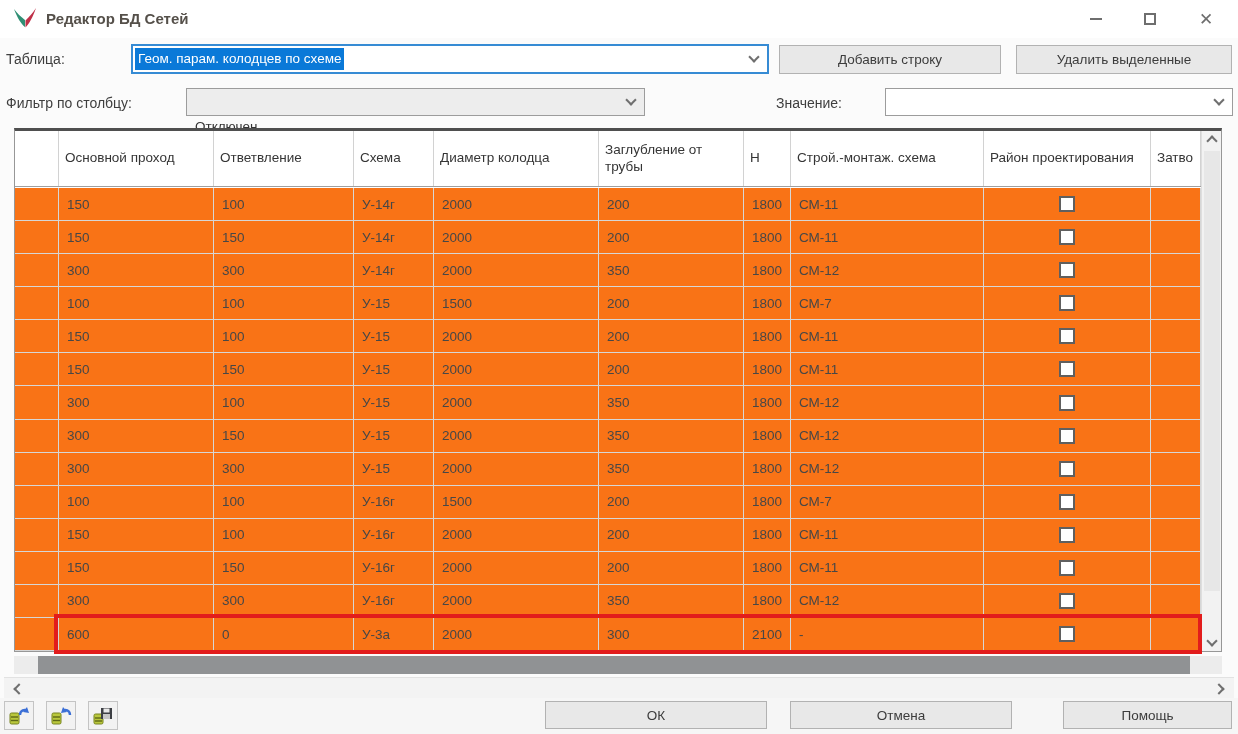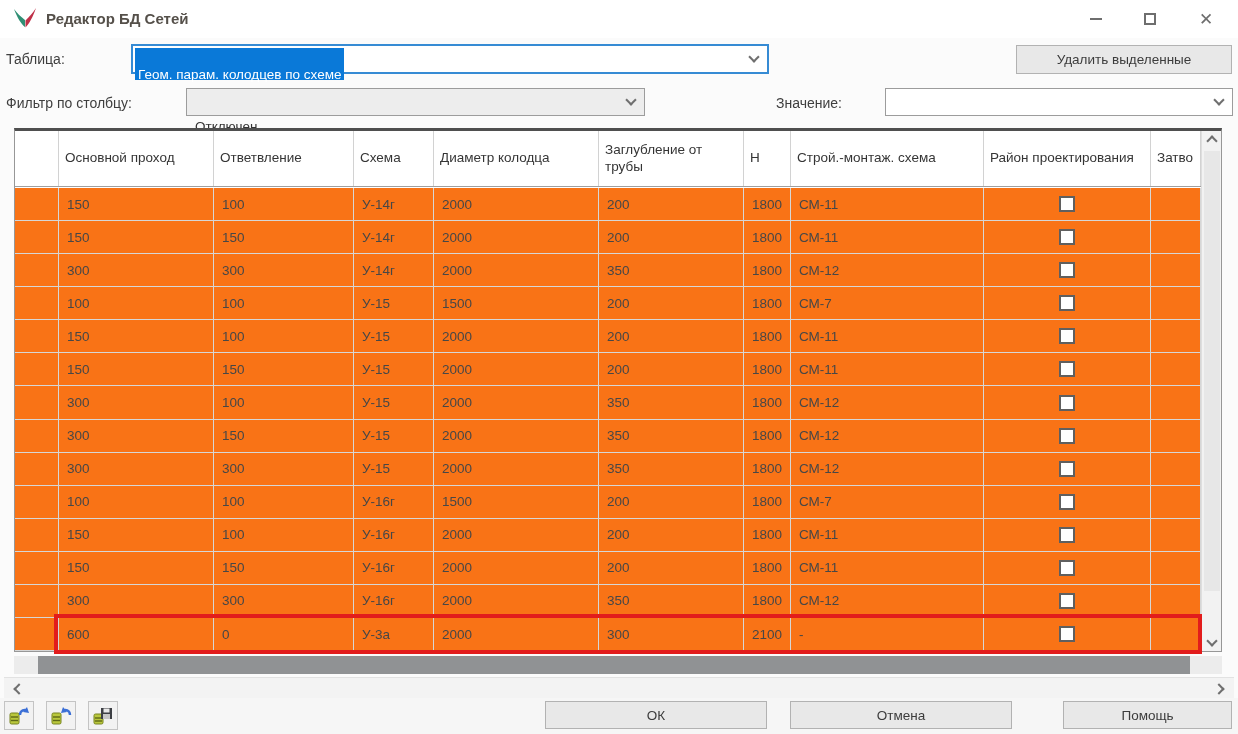--- a/index.html
+++ b/index.html
@@ -19,21 +19,21 @@
 
   
   .lbl{position:absolute;font-size:14px;color:#3e3e3e;}
   .combo{position:absolute;background:#ffffff;border:1px solid #9c9c9c;font-size:13.5px;color:#333;}
   .combo .chev{position:absolute;right:9px;top:50%;margin-top:-6px;}
   .chev{display:inline-block;width:8px;height:8px;border-right:2px solid #6f6f6f;border-bottom:2px solid #6f6f6f;transform:rotate(45deg);}
   .chev.up{transform:rotate(225deg);}
   .chev.left{transform:rotate(135deg);}
   .chev.right{transform:rotate(-45deg);}
   .combo-table{left:131px;top:44px;width:638px;height:30px;border:2px solid #368bd4;}
-  .combo-table .sel{position:absolute;left:2px;top:2px;height:22px;line-height:22px;background:#0a79d8;color:#ffffff;padding:16px 3px;font-size:13.5px;}
+  .combo-table .sel{position:absolute;left:2px;top:2px;height:22px;line-height:22px;background:#0a79d8;color:#ffffff;padding:0 3px;font-size:13.5px;}
   .combo-filter{left:186px;top:88px;width:459px;height:28px;background:#ededed;}
   .combo-filter .val{position:absolute;left:8px;top:0;line-height:26px;margin-top:25px;}
   .combo-value{left:885px;top:88px;width:348px;height:28px;}
   .btn{position:absolute;background:#e8e8e8;border:1px solid #b2b2b2;font-size:13.5px;color:#3c3c3c;display:flex;align-items:center;justify-content:center;cursor:default;}
   .btn-add{left:779px;top:45px;width:222px;height:29px;}
   .btn-del{left:1016px;top:45px;width:216px;height:29px;}
   .lbl-table{left:6px;top:51px;}
   .lbl-filter{left:6px;top:95px;}
   .lbl-value{left:776px;top:95px;}
 
@@ -92,20 +92,23 @@
     <div class="winbtn btn-close">
         <span>✕</span>
       </div>
   </div>
 
   <span class="lbl lbl-table">Таблица:</span>
   <div class="combo combo-table">
     <span class="sel">Геом. парам. колодцев по схеме</span>
     <span class="chev"></span>
   </div>
+  <div class="btn btn-add">
+      <span>Добавить строку</span>
+    </div>
   <div class="btn btn-del">
       <span>Удалить выделенные</span>
     </div>
 
   <span class="lbl lbl-filter">Фильтр по столбцу:</span>
   <div class="combo combo-filter">
     <span class="val">Отключен</span>
     <span class="chev"></span>
   </div>
   <span class="lbl lbl-value">Значение:</span>

